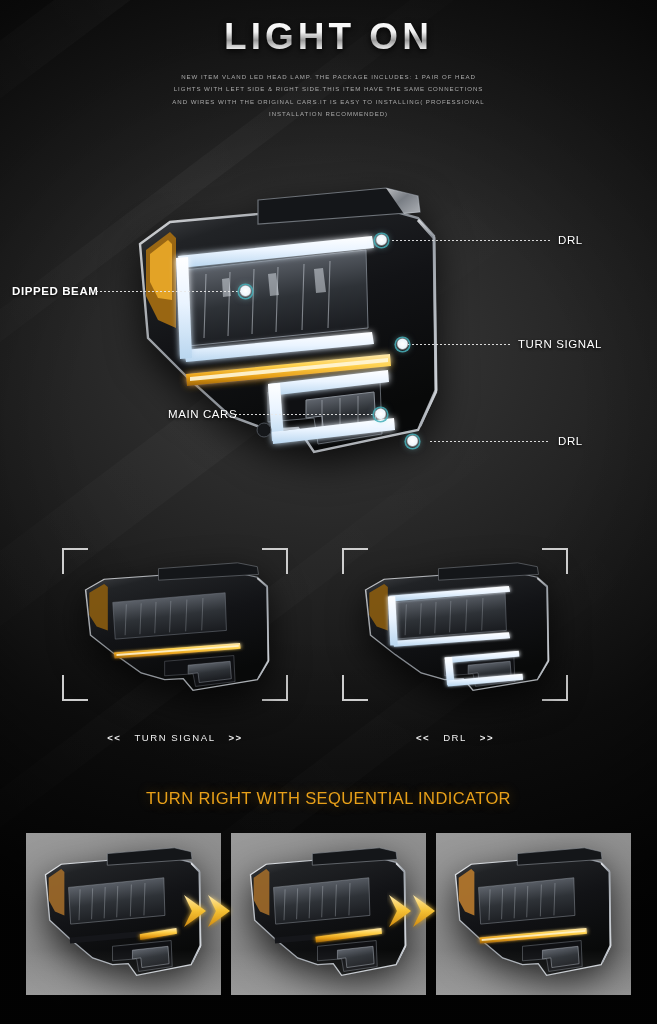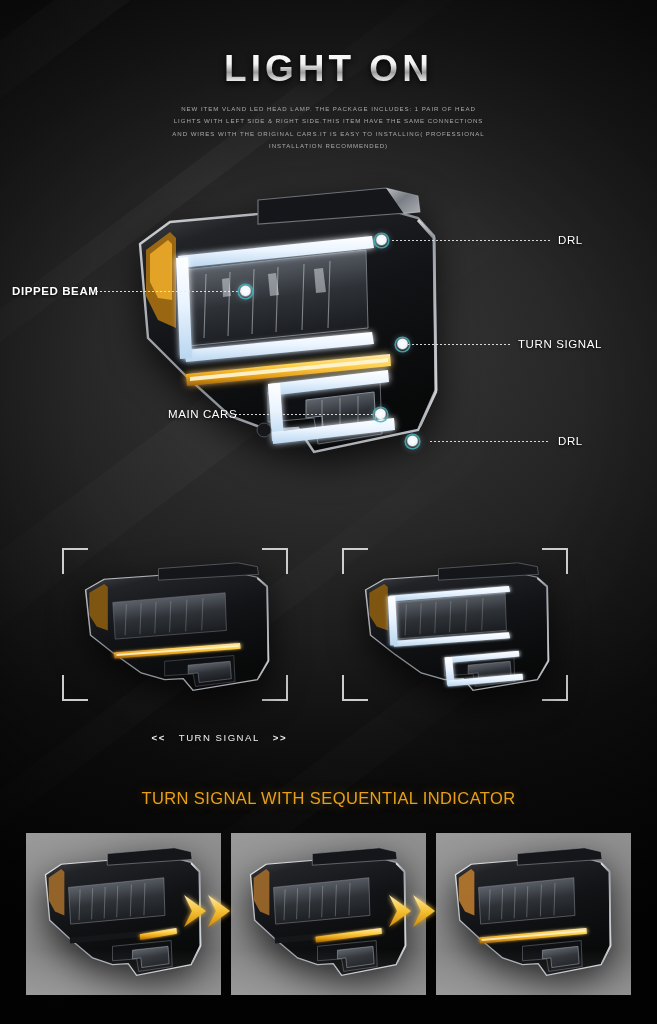--- a/index.html
+++ b/index.html
@@ -33,21 +33,20 @@
     background:radial-gradient(95% 55% at 50% 40%, rgba(0,0,0,0) 40%, rgba(0,0,0,.55) 100%); }
 
   
   .header{ position:absolute; left:0; right:0; top:16px; text-align:center; z-index:6; }
   .title{
     font-size:37px; letter-spacing:4px; font-weight:700;
     background:linear-gradient(180deg,#ffffff 0%,#f2f2f2 38%,#9a9a9a 58%,#e8e8e8 78%,#bdbdbd 100%);
     -webkit-background-clip:text; background-clip:text; color:transparent;
     -webkit-text-fill-color:transparent;
     filter:drop-shadow(0 2px 3px rgba(0,0,0,.85));
-    margin-top:32px;
   }
   .subtitle{
     margin:13px auto 0; width:315px;
     font-size:6.1px; line-height:2.05; letter-spacing:.95px;
     color:#a9a9a9; text-transform:uppercase; text-align:center;
   }
 
   
   .hero{ position:absolute; left:0; right:0; top:150px; height:350px; z-index:4; }
   .hero-glow{
@@ -84,21 +83,21 @@
   .mid{ position:absolute; left:0; right:0; top:540px; height:230px; z-index:5; }
   .midcell{ position:absolute; top:0; width:250px; height:175px; }
   .midcell.left{ left:50px; }
   .midcell.right{ left:330px; }
   .brk{ position:absolute; width:26px; height:26px; border:2px solid #d8d8d8; opacity:.95; }
   .brk.tl{ left:12px;  top:8px;   border-right:none; border-bottom:none; }
   .brk.tr{ right:12px; top:8px;   border-left:none;  border-bottom:none; }
   .brk.bl{ left:12px;  bottom:14px; border-right:none; border-top:none; }
   .brk.br{ right:12px; bottom:14px; border-left:none;  border-top:none; }
   .midcap{
-    position:absolute; left:0; right:0; top:192px; text-align:right;
+    position:absolute; left:0; right:0; top:192px; text-align:center;
     font-size:9.6px; letter-spacing:1.5px; color:#f0f0f0;
   }
   .midcap .ar{ display:inline-block; padding:0 13px; font-weight:700; }
 
   
   .seqhead{
     position:absolute; left:0; right:0; top:789px; text-align:center; z-index:6;
     font-size:16.5px; letter-spacing:.4px; color:#e8a019;
     text-shadow:0 0 12px rgba(232,160,25,.35);
   }
@@ -345,24 +344,27 @@
           <path d="M188,222 L256,214 L258,250 L206,258 L204,238 L188,240 Z" fill="url(#lensg)" stroke="#7d838b" stroke-width="1"></path>
           <g filter="url(#ledglow)">
             <path d="M150,206 L270,192 L271,204 L151,218 Z" fill="url(#ledg)"></path>
             <path d="M150,206 L162,205 L166,262 L154,263 Z" fill="url(#ledg)"></path>
             <path d="M154,254 L276,240 L277,252 L155,266 Z" fill="url(#ledg)"></path>
           </g>
           <path d="M300,42 L316,60 L318,212 L302,248" fill="none" stroke="url(#chrome)" stroke-width="3" opacity=".75"></path>
         </svg>
       </div>
     </div>
+    <div class="midcap">
+      <span class="ar">&lt;&lt;</span><span>DRL</span><span class="ar">&gt;&gt;</span>
+    </div>
   </div>
 </div>
 
-<div class="seqhead">TURN SIGNAL WITH SEQUENTIAL INDICATOR</div>
+<div class="seqhead">TURN RIGHT WITH SEQUENTIAL INDICATOR</div>
 
 <div class="seqband">
 
   <div class="frame f1">
     <div class="lamp" style="left:8px; top:10px; width:178px; height:140px;">
       <div class="body">
         <svg viewBox="0 0 340 290" preserveAspectRatio="none" aria-hidden="true">
           <path d="M22,66 L52,44 L250,26 L300,40 L316,58 L318,214 L300,252 L196,274 L180,250
                    L150,252 L112,238 L70,200 L30,160 Z" fill="url(#hsg)"></path>
           <path d="M22,66 L52,44 L250,26 L300,40 L316,58 L318,214 L300,252 L196,274 L180,250

